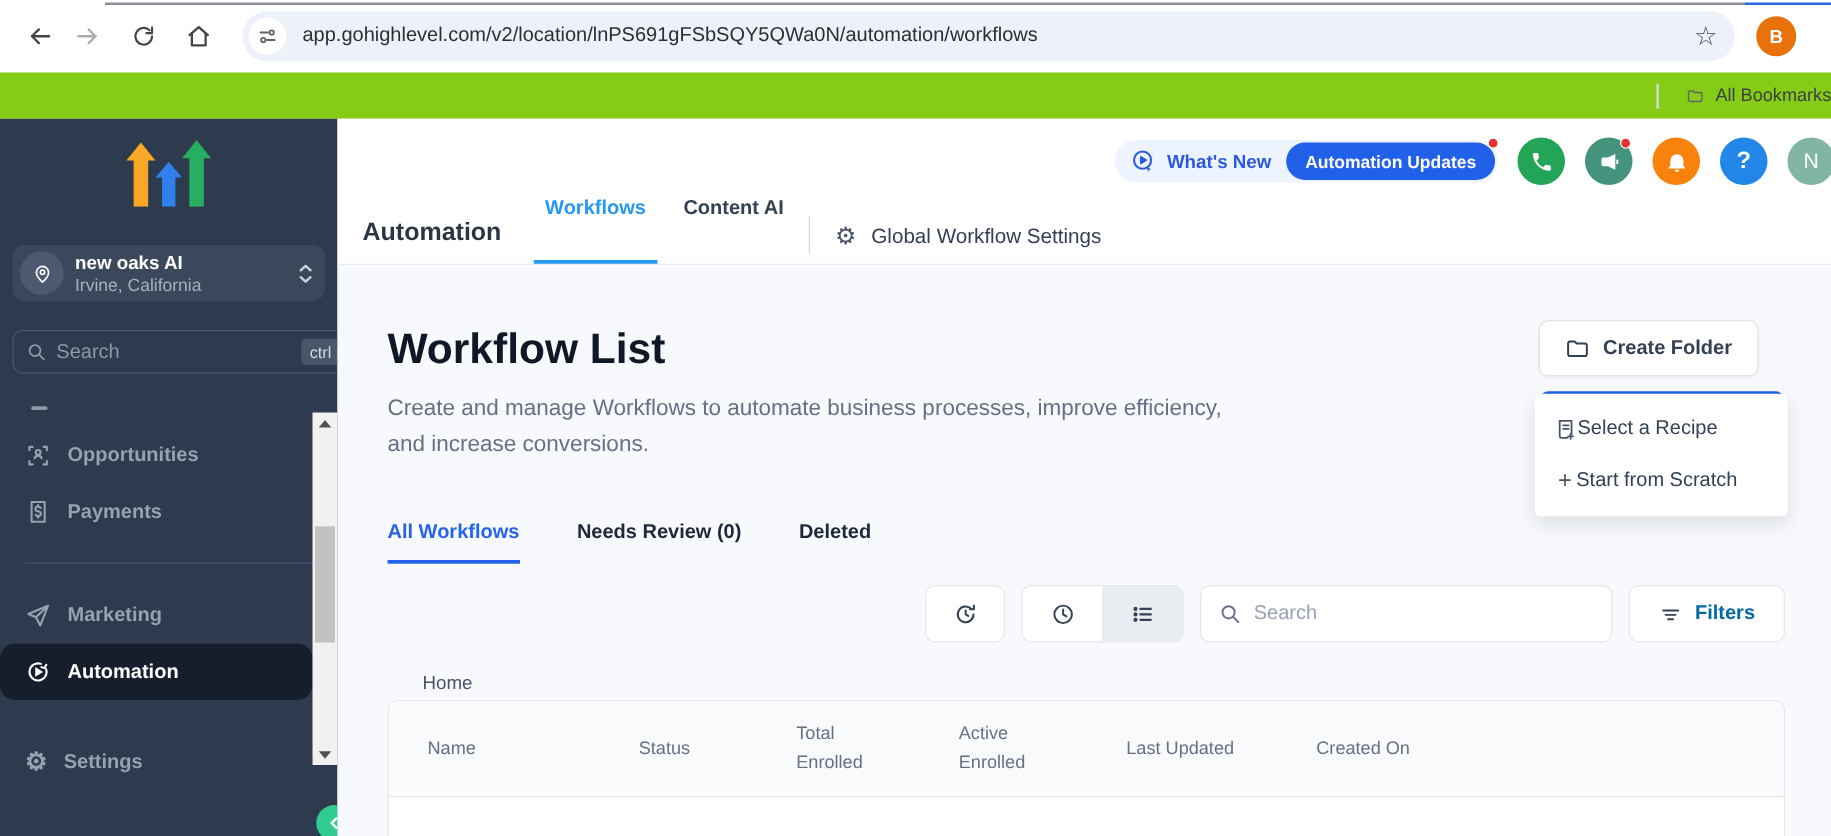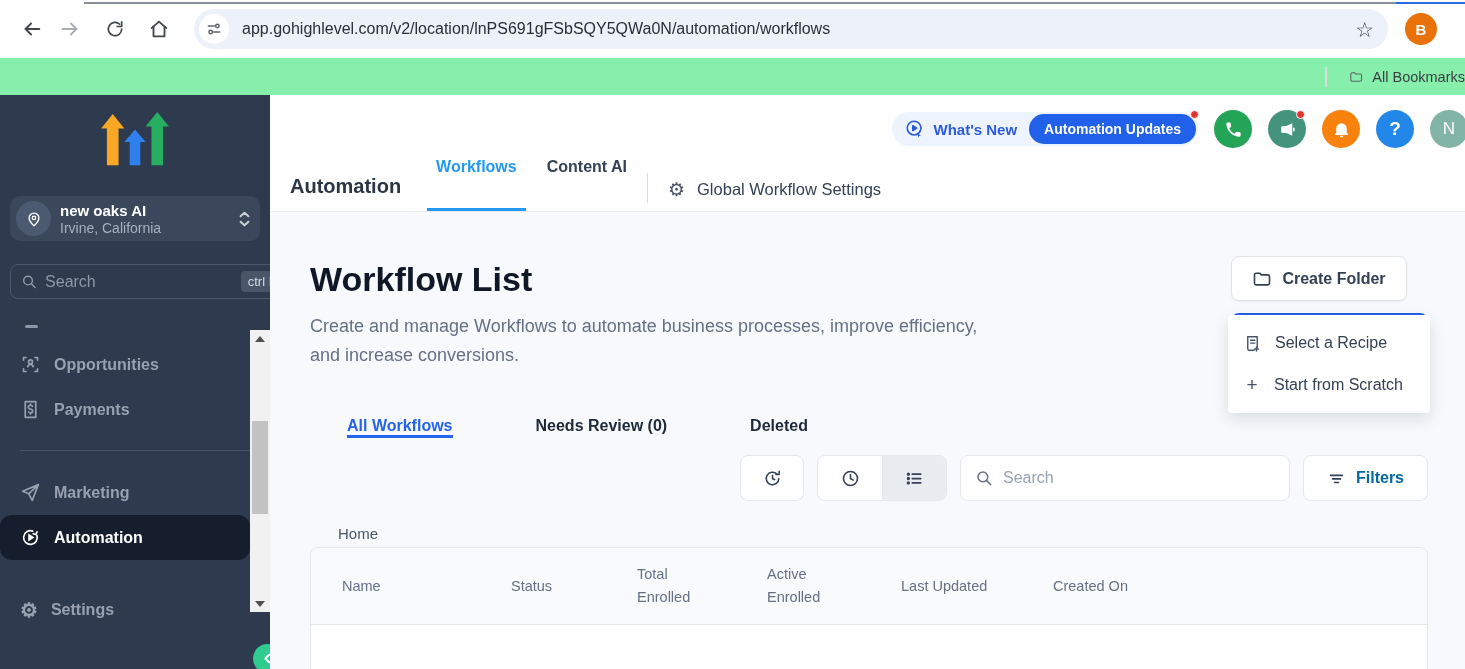--- a/index.html
+++ b/index.html
@@ -11,21 +11,21 @@
   .top-strip { position:absolute; top:2px; height:2px; }
   .strip-dark { left:84px; width:1312px; background:#8b9098; }
   .strip-blue { left:1396px; width:69px; background:#2b6ae0; }
   .nav-ic { position:absolute; top:14px; width:30px; height:30px; display:flex; align-items:center; justify-content:center; border-radius:50%; cursor:pointer; }
   .url-pill { position:absolute; left:194px; top:9px; width:1194px; height:40px; background:#edf1f9; border-radius:20px; display:flex; align-items:center; padding:0 14px 0 5px; }
   .site-info { width:30px; height:30px; background:#fff; border-radius:50%; display:flex; align-items:center; justify-content:center; flex:0 0 auto; }
   .url-text { margin-left:13px; font-size:16px; color:#2b2f33; flex:1 1 auto; white-space:nowrap; overflow:hidden; }
   .star-btn { font-size:21px; color:#41464b; line-height:1; flex:0 0 auto; cursor:pointer; }
   .avatar-b { position:absolute; left:1405px; top:13px; width:32px; height:32px; border-radius:50%; background:#e8710a; color:#fff; font-size:15px; font-weight:bold; display:flex; align-items:center; justify-content:center; }
 
-  .bookmarks-bar { position:relative; height:37px; background:#86efac; }
+  .bookmarks-bar { position:relative; height:37px; background:#84cc16; }
   .bm-group { position:absolute; left:1325px; right:0; top:0; height:100%; display:flex; align-items:center; overflow:hidden; }
   .bm-divider { width:2px; height:20px; background:#dadce0; margin-right:22px; flex:0 0 auto; }
   .bm-label { margin-left:9px; font-size:14.5px; color:#3c4043; white-space:nowrap; }
 
   
   .app { display:flex; height:574px; }
 
   
   .sidebar { position:relative; width:270px; background:#2e3a4e; flex:0 0 auto; overflow:hidden; }
   .logo-wrap { margin-top:17px; display:flex; justify-content:center; }
@@ -81,24 +81,24 @@
 
   .content { position:relative; flex:1 1 auto; background:#f7f9fc; padding:0 37px 0 40px; overflow:hidden; }
   .page-title { margin-top:44px; font-size:34px; font-weight:bold; color:#101828; line-height:46px; }
   .page-sub { margin-top:10px; max-width:700px; font-size:18px; line-height:29px; color:#667085; }
   .actions { position:absolute; top:44px; right:37px; display:flex; gap:12px;flex-direction:column; }
   .btn { display:flex; align-items:center; justify-content:center; gap:10px; border-radius:8px; font-size:16px; font-weight:bold; cursor:pointer; }
   .btn-folder { width:176px; height:45px; background:#fff; border:1px solid #e0e3e8; color:#344054; box-shadow:0 1px 2px rgba(16,24,40,.05); }
   .btn-create { width:197px; height:48px; background:#2161e9; color:#fff; border:none; }
   .btn-create .plus { font-size:19px; font-weight:normal; }
   .dropdown { position:absolute; top:103px; right:35px; width:202px; background:#fff; border-radius:4px; box-shadow:0 6px 16px rgba(16,24,40,.12); padding:7px 0; z-index:5; }
-  .dd-item { height:42px; display:flex; align-items:center; gap:13px; padding:0 15px; font-size:16px; color:#344054; cursor:pointer; }
+  .dd-item { height:42px; display:flex; align-items:center; padding:0 15px; font-size:16px; color:#344054; cursor:pointer; }
   .dd-plus { font-size:19px; color:#475467; width:18px; text-align:center; }
   .list-tabs { margin-top:47px; display:flex; gap:46px; }
-  .list-tab { font-size:16px; font-weight:bold; color:#1d2939; border-bottom:3px solid transparent; cursor:pointer;margin-left:37px; }
+  .list-tab { font-size:16px; font-weight:bold; color:#1d2939; padding-bottom:13px; border-bottom:3px solid transparent; cursor:pointer; }
   .list-tab.active { color:#2563eb; border-bottom-color:#2563eb; }
   .toolbar { margin-top:17px; display:flex; justify-content:flex-end; align-items:center; gap:13px; }
   .tool-btn { width:64px; height:46px; background:#fff; border:1px solid #e4e7ec; border-radius:8px; display:flex; align-items:center; justify-content:center; cursor:pointer; color:#344054; }
   .segmented { display:flex; height:46px; border:1px solid #e4e7ec; border-radius:8px; overflow:hidden; background:#fff; }
   .seg { width:64px; display:flex; align-items:center; justify-content:center; cursor:pointer; color:#344054; }
   .seg.selected { background:#e9ecf1; }
   .seg + .seg { border-left:1px solid #e4e7ec; }
   .search-box { width:330px; height:46px; background:#fff; border:1px solid #e4e7ec; border-radius:8px; display:flex; align-items:center; padding:0 14px; }
   .search-box input { flex:1 1 auto; min-width:0; border:none; outline:none; background:transparent; font-family:inherit; font-size:16px; color:#344054; margin-left:10px; }
   .search-box input::placeholder { color:#98a2b3; }

